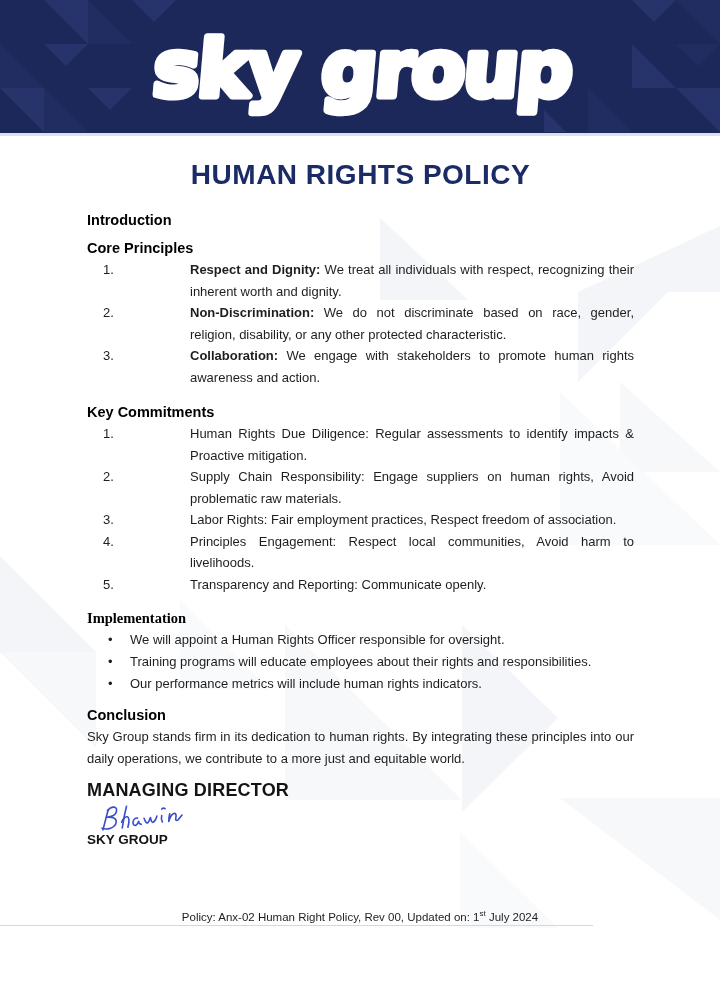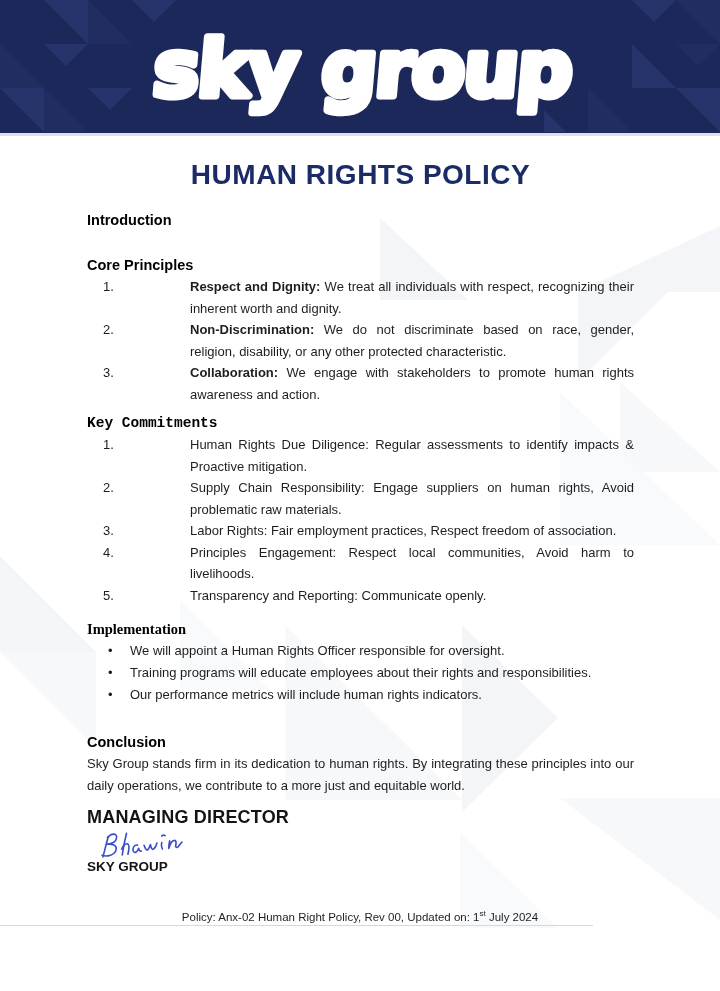--- a/index.html
+++ b/index.html
@@ -17,24 +17,24 @@
   .content { position:relative; z-index:1; padding:0 86px 0 87px; }
 
   .title {
     margin:24px 0 0 0; text-align:center; font-size:28px; line-height:30px;
     font-weight:bold; color:#1a2b66; letter-spacing:0.5px;
   }
   .sec {
     margin:0; font-size:14.5px; line-height:21px; font-weight:bold; color:#000000;
   }
   .mt-intro { margin-top:20px; }
-  .mt-cp   { margin-top:24px; }
-  .mt-kc   { margin-top:8px;font-family:Liberation Mono, monospace; }
+  .mt-cp   { margin-top:7px; }
+  .mt-kc   { margin-top:14px; }
   .mt-impl { margin-top:13px;font-family:Liberation Serif, serif; }
-  .mt-conc { margin-top:26px; }
+  .mt-conc { margin-top:10px; }
 
   .body-p { margin:0; font-size:13px; line-height:21.5px; text-align:justify; color:#1e1e1e; }
 
   .num-item {
     display:grid; grid-template-columns:45px 1fr; padding-left:16px;
     font-size:13px; line-height:21.5px;
   }
   .num-item .num { text-align:left; }
   .num-item .txt { text-align:justify;margin-left:42px; }
   .lead { font-weight:bold; }

